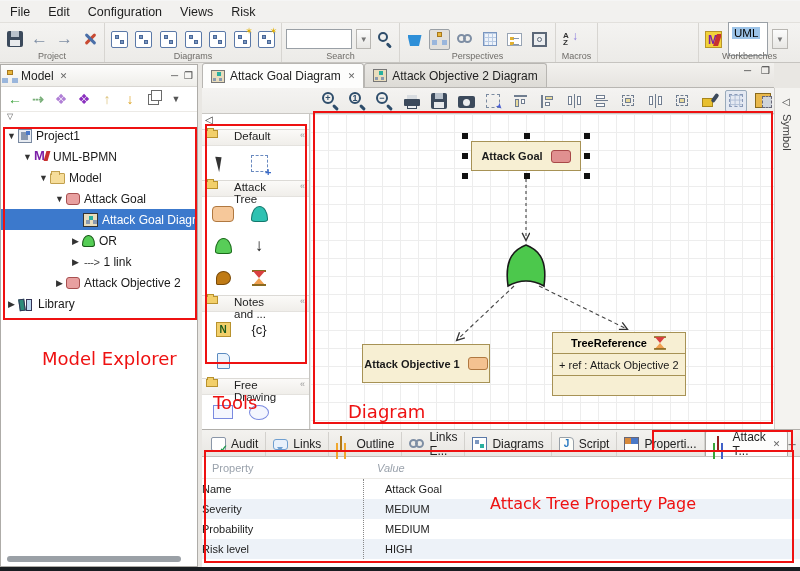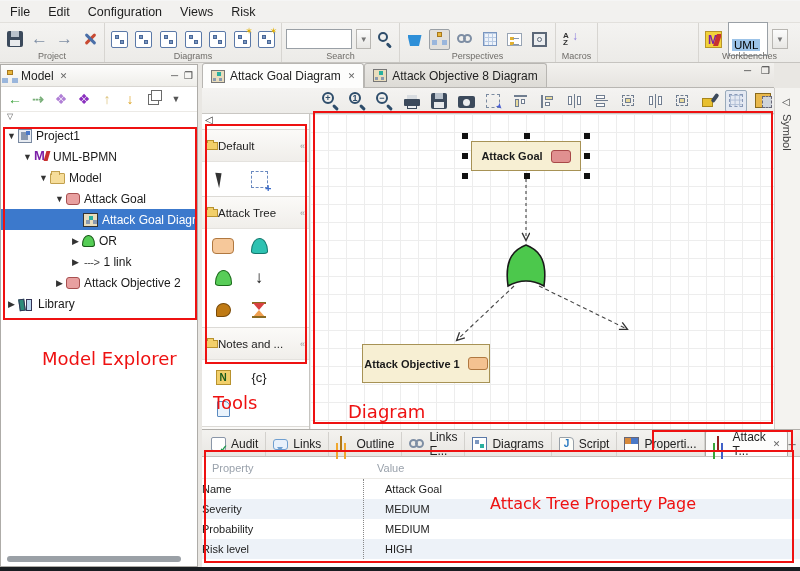--- a/index.html
+++ b/index.html
@@ -52,21 +52,21 @@
   .listico i.l2 { top:8px; }
   .listico i.l1 { top:3px; }
   .listico:after { content:""; position:absolute; right:2px; top:4px; width:6px; height:5px; border-top:1.6px solid #8898ac; border-bottom:1.6px solid #8898ac; }
   .safeico { width:15px; height:15px; border:2px solid #5c6878; background:#eceef0; display:flex; align-items:center; justify-content:center; }
   .safeico i { width:5px; height:5px; border:1.6px solid #5c6878; border-radius:50%; }
   .azicon { display:flex; flex-direction:column; font-size:8px; font-weight:bold; line-height:7px; color:#333; position:relative; padding-right:9px; }
   .azicon:after { content:"↓"; position:absolute; right:0; top:1px; color:#8a7adc; font-size:12px; }
   .umlcube { width:17px; height:17px; background:#f2d23a; border:1px solid #b8962a; position:relative; overflow:hidden; }
   .umlcube:before { content:"M"; position:absolute; left:2px; top:1px; font-size:12px; font-weight:bold; color:#7c1fa8; }
   .umlcube:after { content:""; position:absolute; right:1px; top:2px; width:5px; height:12px; background:#c83030; transform:skewX(-18deg); }
-  .wbval { height:18px; min-width:40px; background:#fff; border:1px solid #9aa0a6; font-size:11.5px; display:inline-flex; align-items:flex-start; padding:16px 3px; }
+  .wbval { height:18px; min-width:40px; background:#fff; border:1px solid #9aa0a6; font-size:11.5px; display:inline-flex; align-items:flex-end; padding:16px 3px; }
   .wbval span { background:#9cc3e8; padding:0 2px; }
 
   
   .panel { position:absolute; background:#fff; border:1px solid #aeaca8; }
   .ptab-head { height:22px; display:flex; align-items:center; gap:4px; padding:0 4px; background:linear-gradient(#fdfdfc,#efeeea); border-bottom:1px solid #d8d6d2; font-size:12px; color:#222; }
   .minmax { margin-left:auto; display:flex; gap:6px; font-size:10px; color:#444; }
   .minmax span { cursor:default; }
   .closex { font-size:9px; color:#666; margin-left:2px; }
 
   
@@ -137,21 +137,21 @@
   .gridsnap { width:14px; height:13px; background:linear-gradient(#aebdd4 1px,transparent 1px) 0 0/4.6px 4.6px, linear-gradient(90deg,#aebdd4 1px,transparent 1px) 0 0/4.6px 4.6px; border:1px dashed #8a9ab8; }
   .brushico { position:relative; width:16px; height:15px; }
   .brushico:before { content:""; position:absolute; left:1px; bottom:1px; width:9px; height:7px; background:#e8c030; border:1px solid #a8861c; }
   .brushico:after { content:""; position:absolute; right:0px; top:0px; width:4px; height:10px; background:#3c4a5c; transform:rotate(35deg); border-radius:2px; }
   .finalico { width:16px; height:15px; background:#e8b84c; border:1px solid #8a6a1c; position:relative; }
   .finalico:after { content:""; position:absolute; right:-2px; top:2px; width:8px; height:10px; background:#cfd4da; border:1px dashed #667; }
 
   
   .palette { position:absolute; left:202px; top:113px; width:108px; height:315px; background:#fff; border-right:1px solid #c6c4c0; font-size:11.5px; }
   .pal-collapse { height:15px; padding-left:3px; font-size:10px; color:#333; }
-  .pgroup-h { display:flex; align-items:center; gap:0; height:33px; padding:0 4px; background:linear-gradient(#fbfaf8,#f0eeea); border-top:1px solid #dcdad6; border-bottom:1px solid #e4e2de; color:#222; }
+  .pgroup-h { display:flex; align-items:flex-start; gap:16px; height:17px; padding:0 4px; background:linear-gradient(#fbfaf8,#f0eeea); border-top:1px solid #dcdad6; border-bottom:1px solid #e4e2de; color:#222; }
   .pgroup-h .chev { margin-left:auto; color:#999; font-size:9px; }
   .pfold { width:12px; height:8px; background:#f2cf6a; border:1px solid #b8922e; position:relative; flex:none; }
   .pfold:before { content:""; position:absolute; left:0; top:-2.6px; width:5px; height:2px; background:#f2cf6a; border:1px solid #b8922e; border-bottom:none; }
   .ptools { display:flex; flex-wrap:wrap; gap:10px 14px; padding:6px 10px; align-items:center; }
   .ptool { width:22px; height:22px; display:flex; align-items:center; justify-content:center; }
   .cursorico { width:0; height:0; border-left:6px solid #333; border-right:6px solid transparent; border-bottom:14px solid transparent; border-top:2px solid transparent; transform:rotate(-14deg); position:relative; background:linear-gradient(135deg,#fff 40%,transparent 40%); }
   .marquee { width:17px; height:17px; border:1.6px dashed #6a8ac0; position:relative; }
   .marquee:after { content:"+"; position:absolute; right:-5px; bottom:-7px; color:#3a6ac8; font-size:11px; font-weight:bold; }
   .p-rect { width:22px; height:16px; background:#f6c89a; border:1.4px solid #b07840; border-radius:4px; }
   .p-arch-t { width:17px; height:16px; background:#2ec2b2; border:1.4px solid #13776c; border-radius:50% 50% 25% 25% / 80% 80% 15% 15%; }
@@ -207,21 +207,21 @@
   .ic-diag2:before { content:""; position:absolute; left:2px; top:2px; width:4px; height:4px; background:#7b97c0; }
   .ic-diag2:after { content:""; position:absolute; right:2px; bottom:2px; width:4px; height:4px; background:#2ab0a0; }
   .ic-script { background:#fdfdf8; border:1px solid #98a0a8; border-radius:1px 4px 1px 1px; }
   .ic-script:after { content:"J"; position:absolute; left:4px; top:0px; font-size:10px; color:#2a7ac0; font-weight:bold; }
   .ic-props { background:linear-gradient(90deg,#d88a3c 50%,#4a78c8 50%) 0 0/100% 50% no-repeat, #fff; border:1px solid #667; }
   .ic-atree { width:6px; height:5px; background:#d04040; border:1px solid #902020; margin:1px 0 0 4px; box-shadow:-4px 7px 0 #3aa53a, 4px 7px 0 #4060c8; }
 
   .ptable { position:relative; font-size:11px; }
   .phead { display:flex; height:22px; align-items:center; color:#9aa2ac; border-bottom:1px solid #eceae6; }
   .phead .c1 { width:161px; padding-left:10px; }
-  .phead .c2 { padding-left:14px; }
+  .phead .c2 { padding-left:14px;font-style:italic; }
   .prow { display:flex; height:20px; align-items:center; color:#1d1d1d; }
   .prow:nth-child(odd) { background:#edf2f8; }
   .prow .c1 { width:161px; }
   .prow .c2 { padding-left:22px; }
   .coldiv { position:absolute; left:161px; top:22px; bottom:0; border-left:1px dotted #888; }
   .bscroll { position:absolute; left:0; right:6px; bottom:3px; height:6px; background:#f4f3f1; }
   .bthumb { position:absolute; left:150px; top:1px; width:18px; height:4px; background:#39424c; }
 
   .lscroll { position:absolute; left:6px; bottom:4px; width:174px; height:6px; border-radius:3px; background:#9aa0a6; }
 
@@ -455,21 +455,21 @@
   </div>
 
   <div class="etabs">
     <div class="etab active">
       <span class="emini"></span>
       <span>Attack Goal Diagram</span>
       <span class="closex">✕</span>
     </div>
     <div class="etab">
       <span class="emini"></span>
-      <span>Attack Objective 8 Diagram</span>
+      <span>Attack Objective 2 Diagram</span>
     </div>
   </div>
   <div class="ewin">
     <span>─</span>
     <span>❐</span>
   </div>
 
   <div class="dtb">
     <span class="ic">
         <span class="zoomg">
@@ -670,20 +670,33 @@
       <span class="hd" style="left:-10px;bottom:-9px;"></span>
       <span class="hd" style="left:52px;bottom:-9px;"></span>
       <span class="hd" style="right:-10px;bottom:-9px;"></span>
     </div>
 
     <div class="node node-ag" style="left:52px;top:230px;width:128px;height:39px;">
       <span>Attack Objective 1</span>
       <span class="badge peach"></span>
     </div>
 
+    <div class="node" style="left:242px;top:218px;width:134px;height:64px;">
+      <div class="tr-head">
+        <span>TreeReference</span>
+        <span class="hg" style="transform:scale(.85);">
+            <i class="t"></i>
+            <i class="b"></i>
+          </span>
+      </div>
+      <div class="tr-row">
+        <span>+ ref : Attack Objective 2</span>
+      </div>
+      <div style="height:19px;"></div>
+    </div>
   </div>
 
   <div class="symbolstrip">
     <span class="symcol">◁</span>
     <span class="symtext">Symbol</span>
   </div>
 
   <div class="bottom">
     <div class="btabs">
       <div class="btab">

